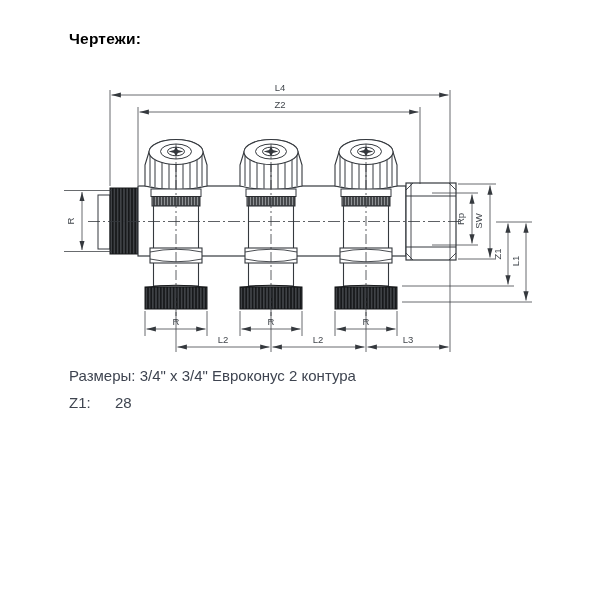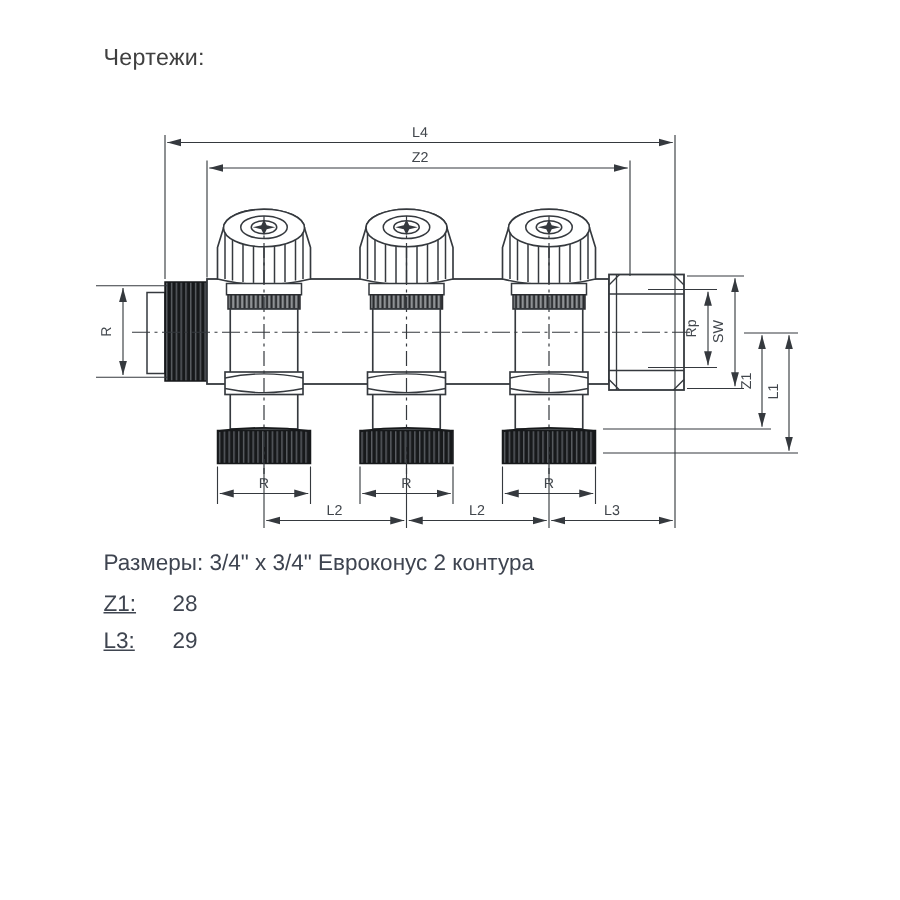--- a/index.html
+++ b/index.html
@@ -1,32 +1,32 @@
 <!DOCTYPE html>
 <html><head>
 <meta charset="utf-8">
 <style>
   html,body{margin:0;padding:0;background:#fff;}
   .page{
     position:relative;width:600px;height:600px;background:#ffffff;overflow:hidden;
     font-family:"Liberation Sans","DejaVu Sans",sans-serif;
   }
   .page-title{
-    position:absolute;left:69px;top:30px;font-size:15.5px;font-weight:normal;
-    color:#404040;letter-spacing:.2px;
+    position:absolute;left:69px;top:30px;font-size:15.5px;font-weight:bold;
+    color:#000000;letter-spacing:.2px;
   }
   .drawing-svg{position:absolute;left:0;top:0;}
   .drawing-svg text{
     font-family:"Liberation Sans","DejaVu Sans",sans-serif;
     font-size:9.5px;fill:#41464c;
   }
   .specs{position:absolute;left:69px;top:367px;color:#3e4450;}
   .specs-caption{font-size:15px;color:#3e4450;margin-bottom:7px;}
   .spec-row{display:flex;font-size:15px;line-height:24.6px;color:#3f4550;}
-  .spec-label{width:46px;text-decoration:underline;}
+  .spec-label{width:46px;}
   .spec-value{}
 </style>
 </head>
 <body>
 
 <div class="page">
 
   <div class="page-title">Чертежи:</div>
 
   <svg class="drawing-svg" width="600" height="600" viewBox="0 0 600 600">
@@ -189,19 +189,15 @@
       <text x="408" y="343" text-anchor="middle">L3</text>
     </g>
   </svg>
 
   <div class="specs">
     <div class="specs-caption">Размеры: 3/4" x 3/4" Евроконус 2 контура</div>
     <div class="spec-row">
       <span class="spec-label">Z1:</span>
       <span class="spec-value">28</span>
     </div>
-    <div class="spec-row">
-      <span class="spec-label">L3:</span>
-      <span class="spec-value">29</span>
-    </div>
   </div>
 
 </div>
 
 </body></html>

